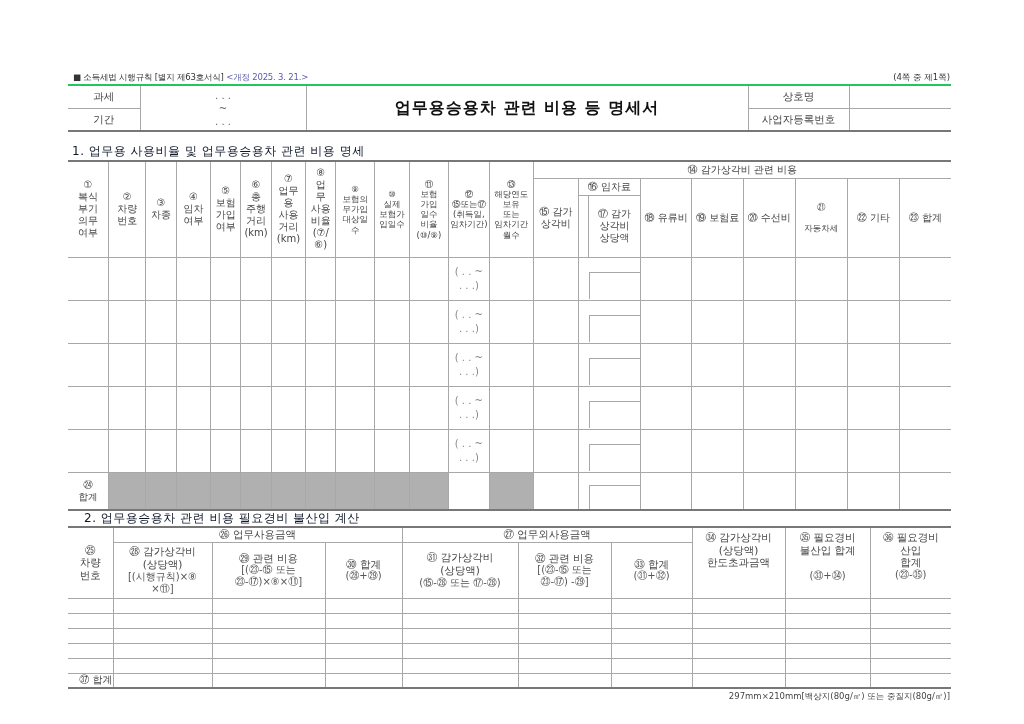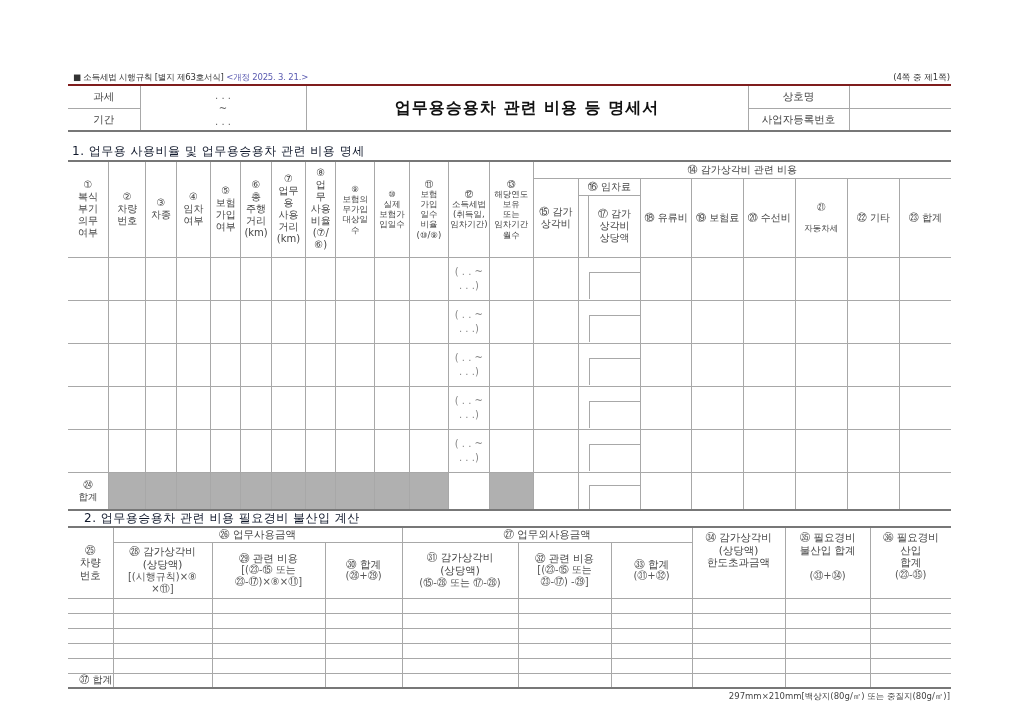--- a/index.html
+++ b/index.html
@@ -7,21 +7,21 @@
   body { font-family: "DejaVu Sans", "Liberation Sans", sans-serif; color: #333; position: relative; }
   .abs { position: absolute; }
   .form-ref { left: 73px; top: 72px; font-size: 8.5px; color: #333; letter-spacing: -0.2px; }
   .form-ref .rev { color: #5a5ab0; }
   .page-ind { right: 74px; top: 72px; font-size: 8.5px; color: #333; }
 
   table { border-collapse: collapse; table-layout: fixed; position: absolute; }
   td { border: 1px solid #a8a8a8; text-align: center; vertical-align: middle; font-size: 10px; color: #444; line-height: 1.2; padding: 0; overflow: hidden; }
 
   
-  #hdr { left: 68px; top: 84px; width: 883px; border-top: 2px solid #7f1d1d; border-bottom: 2px solid #777; }
+  #hdr { left: 68px; top: 84px; width: 883px; border-top: 2px solid #22c55e; border-bottom: 2px solid #777; }
   #hdr td { height: 23px; font-size: 10.5px; }
   #hdr td.noL { border-left: none; }
   #hdr td.noR { border-right: none; }
   #hdr .title { font-size: 16px; font-weight: bold; color: #111; letter-spacing: 1px; font-family: "DejaVu Sans", sans-serif; }
   #hdr .period { font-size: 10px; color: #666; line-height: 1.3; }
 
   .sec-title { font-size: 12px; color: #0f172a; letter-spacing: 0.5px; font-family: "DejaVu Sans", sans-serif; }
 
   
   #s1 { left: 68px; top: 160px; width: 883px; border-top: 2px solid #777; border-bottom: 2px solid #777; }
@@ -145,21 +145,21 @@
 대상일
 수</span></td>
     <td rowspan="3" class="vt small"><span>⑩</span><br><span style="white-space:pre-line">실제
 보험가
 입일수</span></td>
     <td rowspan="3" class="vt small"><span>⑪</span><br><span style="white-space:pre-line">보험
 가입
 일수
 비율
 (⑩/⑨)</span></td>
-    <td rowspan="3" class="vt small"><span>⑫</span><br><span style="white-space:pre-line">소득세법
+    <td rowspan="3" class="vt small"><span>⑫</span><br><span style="white-space:pre-line">⑮또는⑰
 (취득일,
 임차기간)</span></td>
     <td rowspan="3" class="vt small"><span>⑬</span><br><span style="white-space:pre-line">해당연도
 보유
 또는
 임차기간
 월수</span></td>
     <td colspan="9" class="noR">⑭ 감가상각비 관련 비용</td>
   </tr>
 

